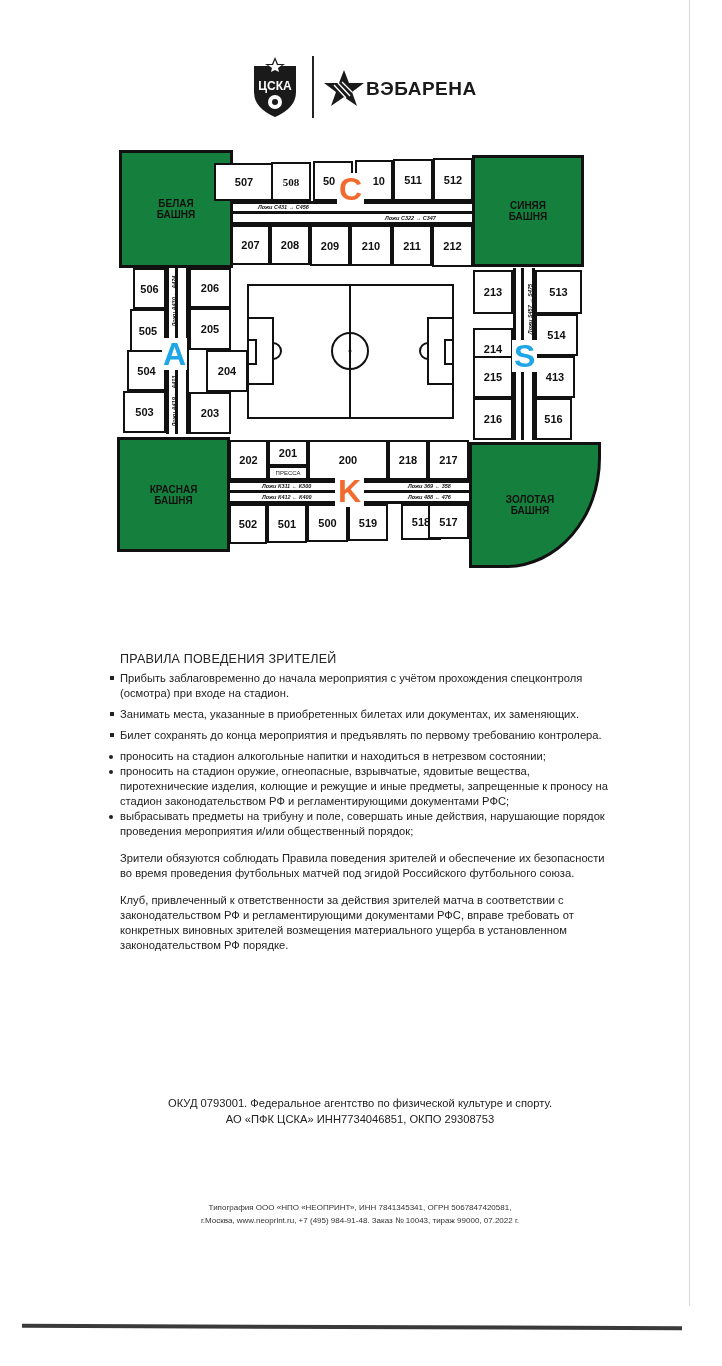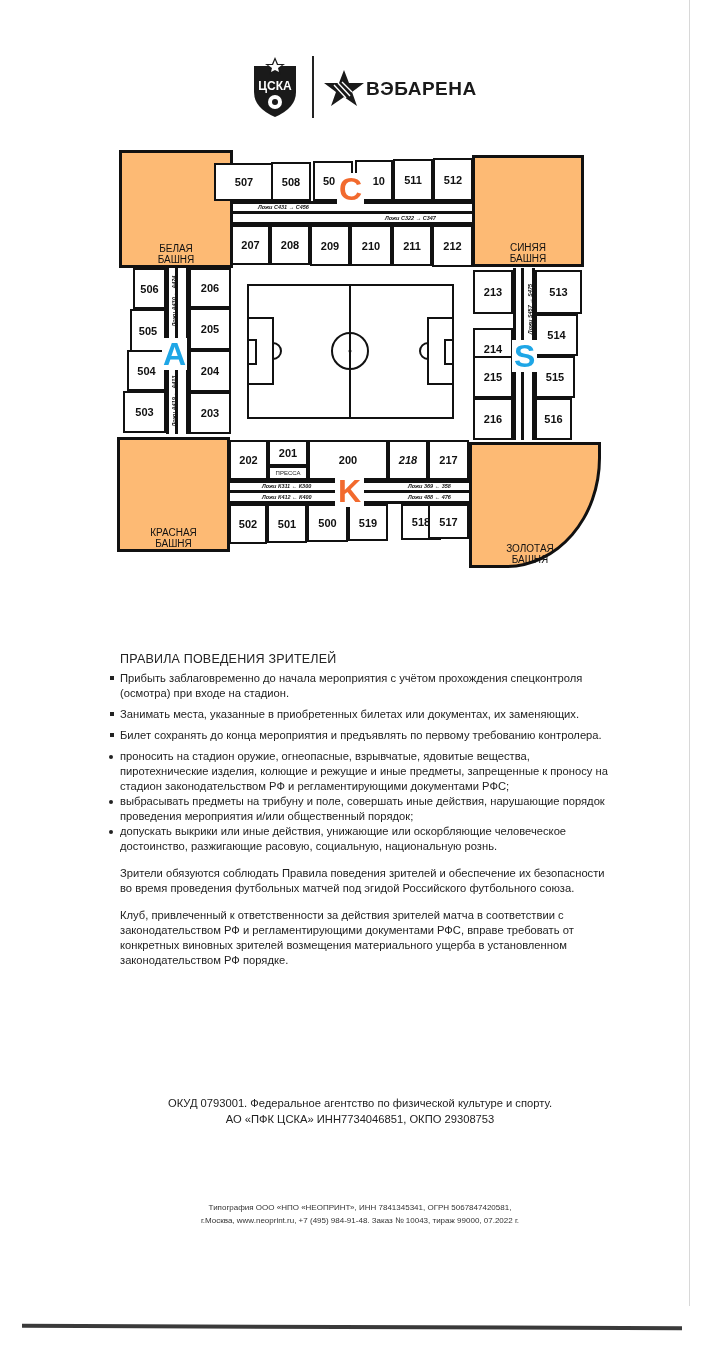--- a/index.html
+++ b/index.html
@@ -9,21 +9,21 @@
 
   
   .logos { position:absolute; left:250px; top:56px; width:230px; height:68px; }
   .cska-logo { position:absolute; left:0; top:0; width:50px; height:62px; }
   .logo-divider { position:absolute; left:62px; top:0; width:2px; height:62px; background:#222; }
   .veb-logo { position:absolute; left:74px; top:14px; width:40px; height:36px; }
   .veb-text { position:absolute; left:116px; top:22px; font-size:19px; font-weight:bold; letter-spacing:0.5px; color:#1a1a1a; }
 
   
   .stadium { position:absolute; left:0; top:0; width:722px; height:600px; }
-  .tower { position:absolute; border:3px solid #111; background:#fdba74; box-sizing:border-box; display:flex; align-items:flex-end; justify-content:center; text-align:center; font-size:10px; font-weight:normal; line-height:11px; color:#111; }
+  .tower { position:absolute; border:3px solid #111; background:#15803d; box-sizing:border-box; display:flex; align-items:center; justify-content:center; text-align:center; font-size:10px; font-weight:bold; line-height:11px; color:#111; }
   .sector { position:absolute; border:2.5px solid #111; background:#fff; box-sizing:border-box; display:flex; align-items:center; justify-content:center; font-size:11px; font-weight:bold; color:#111; }
   .lane { position:absolute; background:#111; }
   .lane-label { position:absolute; font-size:5.5px; font-style:italic; font-weight:bold; color:#111; white-space:nowrap; }
   .stand-letter { position:absolute; font-size:32px; font-weight:bold; line-height:32px; }
   .press { position:absolute; border:2px solid #111; box-sizing:border-box; background:#fff; font-size:6px; display:flex; align-items:center; justify-content:center; }
 
   
   .rules { position:absolute; left:108px; top:652px; width:505px; font-size:11.2px; line-height:15px; color:#222; }
   .rules h2 { font-size:12.5px; font-weight:normal; margin:0 0 4px 12px; letter-spacing:0.2px; }
   .rules ul { list-style:none; margin:0; padding:0; }
@@ -68,21 +68,21 @@
       <span style="width:60px;">СИНЯЯ БАШНЯ</span>
     </div>
   <div class="tower" style="left:117px;top:437px;width:113px;height:115px;">
       <span style="width:60px;">КРАСНАЯ БАШНЯ</span>
     </div>
   <div class="tower" style="left:469px;top:442px;width:132px;height:126px;border-bottom-right-radius:95px 110px;">
       <span style="width:60px;margin-left:-10px;">ЗОЛОТАЯ БАШНЯ</span>
     </div>
 
   <div class="sector" style="left:214px;top:163px;width:60px;height:38px;">507</div>
-  <div class="sector" style="left:271px;top:162px;width:40px;height:39px;">508</div>
+  <div class="sector" style="left:271px;top:162px;width:40px;height:39px;font-family:Liberation Serif, serif;">508</div>
   <div class="sector" style="left:313px;top:161px;width:40px;height:40px;justify-content:flex-start;padding-left:8px;">50</div>
   <div class="sector" style="left:355px;top:160px;width:38px;height:41px;justify-content:flex-end;padding-right:6px;">10</div>
   <div class="sector" style="left:393px;top:159px;width:40px;height:42px;">511</div>
   <div class="sector" style="left:433px;top:158px;width:40px;height:43px;">512</div>
 
   <div class="lane" style="left:231px;top:201px;width:242px;height:3px;"></div>
   <div class="lane-label" style="left:258px;top:204px;">Ложи С431 → С456</div>
   <div class="lane" style="left:231px;top:211px;width:242px;height:3px;"></div>
   <div class="lane-label" style="left:385px;top:215px;">Ложи С322 → С347</div>
   <div class="lane" style="left:231px;top:222px;width:242px;height:3px;"></div>
@@ -99,21 +99,21 @@
   <div class="sector" style="left:130px;top:309px;width:36px;height:43px;">505</div>
   <div class="sector" style="left:127px;top:350px;width:39px;height:41px;">504</div>
   <div class="sector" style="left:123px;top:391px;width:43px;height:42px;">503</div>
   <div class="lane" style="left:166px;top:268px;width:3px;height:166px;"></div>
   <div class="lane" style="left:175px;top:268px;width:3px;height:166px;"></div>
   <div class="lane" style="left:186px;top:268px;width:3px;height:166px;"></div>
   <div class="lane-label" style="left:149px;top:298px;transform:rotate(-90deg);">Ложи А430 ← А424</div>
   <div class="lane-label" style="left:149px;top:398px;transform:rotate(-90deg);">Ложи А419 ← А413</div>
   <div class="sector" style="left:189px;top:268px;width:42px;height:40px;">206</div>
   <div class="sector" style="left:189px;top:308px;width:42px;height:42px;">205</div>
-  <div class="sector" style="left:189px;top:350px;width:42px;height:42px;">204</div>
+  <div class="sector" style="left:206px;top:350px;width:42px;height:42px;">204</div>
   <div class="sector" style="left:189px;top:392px;width:42px;height:42px;">203</div>
   <div class="stand-letter" style="left:162px;top:338px;color:#1ea6e6;background:#fff;padding:0 1px;">A</div>
 
   <svg style="position:absolute;left:240px;top:280px;" width="222" height="146" viewBox="0 0 222 146">
     <rect x="8" y="5" width="205" height="133" fill="#fff" stroke="#111" stroke-width="2"></rect>
     <line x1="110" y1="5" x2="110" y2="138" stroke="#111" stroke-width="2"></line>
     <circle cx="110" cy="71" r="18" fill="none" stroke="#111" stroke-width="2"></circle>
     <circle cx="110" cy="71" r="1.5" fill="#111"></circle>
     <rect x="8" y="38" width="25" height="66" fill="none" stroke="#111" stroke-width="2"></rect>
     <rect x="8" y="60" width="8" height="24" fill="none" stroke="#111" stroke-width="2"></rect>
@@ -126,29 +126,29 @@
   <div class="sector" style="left:473px;top:270px;width:40px;height:44px;">213</div>
   <div class="sector" style="left:473px;top:328px;width:40px;height:42px;">214</div>
   <div class="sector" style="left:473px;top:356px;width:40px;height:42px;">215</div>
   <div class="sector" style="left:473px;top:398px;width:40px;height:42px;">216</div>
   <div class="lane" style="left:513px;top:268px;width:3px;height:172px;"></div>
   <div class="lane" style="left:521px;top:268px;width:3px;height:172px;"></div>
   <div class="lane" style="left:532px;top:268px;width:3px;height:172px;"></div>
   <div class="lane-label" style="left:505px;top:306px;transform:rotate(-90deg);">Ложи S457 → S475</div>
   <div class="sector" style="left:535px;top:270px;width:47px;height:44px;">513</div>
   <div class="sector" style="left:535px;top:314px;width:43px;height:42px;">514</div>
-  <div class="sector" style="left:535px;top:356px;width:40px;height:42px;">515</div>
+  <div class="sector" style="left:535px;top:356px;width:40px;height:42px;">413</div>
   <div class="sector" style="left:535px;top:398px;width:37px;height:42px;">516</div>
   <div class="stand-letter" style="left:512px;top:340px;color:#1ea6e6;background:#fff;padding:0 2px;">S</div>
 
   <div class="sector" style="left:229px;top:440px;width:39px;height:40px;">202</div>
   <div class="sector" style="left:268px;top:440px;width:40px;height:26px;">201</div>
   <div class="press" style="left:268px;top:466px;width:40px;height:14px;">ПРЕССА</div>
   <div class="sector" style="left:308px;top:440px;width:80px;height:40px;">200</div>
-  <div class="sector" style="left:388px;top:440px;width:40px;height:40px;font-style:italic;">218</div>
+  <div class="sector" style="left:388px;top:440px;width:40px;height:40px;">218</div>
   <div class="sector" style="left:428px;top:440px;width:41px;height:40px;">217</div>
 
   <div class="lane" style="left:229px;top:480px;width:240px;height:3px;"></div>
   <div class="lane-label" style="left:262px;top:483px;">Ложи К311 ← К300</div>
   <div class="lane-label" style="left:408px;top:483px;">Ложи 369 ← 358</div>
   <div class="lane" style="left:229px;top:490px;width:240px;height:3px;"></div>
   <div class="lane-label" style="left:262px;top:494px;">Ложи К412 ← К400</div>
   <div class="lane-label" style="left:408px;top:494px;">Ложи 488 ← 476</div>
   <div class="lane" style="left:229px;top:501px;width:240px;height:3px;"></div>
 
@@ -162,23 +162,23 @@
 </div>
 
 <div class="rules">
   <h2>ПРАВИЛА ПОВЕДЕНИЯ ЗРИТЕЛЕЙ</h2>
   <ul class="sq-list">
     <li>Прибыть заблаговременно до начала мероприятия с учётом прохождения спецконтроля (осмотра) при входе на стадион.</li>
     <li>Занимать места, указанные в приобретенных билетах или документах, их заменяющих.</li>
     <li>Билет сохранять до конца мероприятия и предъявлять по первому требованию контролера.</li>
   </ul>
   <ul class="dot-list" style="margin-bottom:12px;">
+    <li>проносить на стадион алкогольные напитки и находиться в нетрезвом состоянии;</li>
     <li>проносить на стадион оружие, огнеопасные, взрывчатые, ядовитые вещества, пиротехнические изделия, колющие и режущие и иные предметы, запрещенные к проносу на стадион законодательством РФ и регламентирующими документами РФС;</li>
     <li>выбрасывать предметы на трибуну и поле, совершать иные действия, нарушающие порядок проведения мероприятия и/или общественный порядок;</li>
-    <li>допускать выкрики или иные действия, унижающие или оскорбляющие человеческое достоинство, разжигающие расовую, социальную, национальную рознь.</li>
   </ul>
   <p class="para">Зрители обязуются соблюдать Правила поведения зрителей и обеспечение их безопасности во время проведения футбольных матчей под эгидой Российского футбольного союза.</p>
   <p class="para">Клуб, привлеченный к ответственности за действия зрителей матча в соответствии с законодательством РФ и регламентирующими документами РФС, вправе требовать от конкретных виновных зрителей возмещения материального ущерба в установленном законодательством РФ порядке.</p>
 </div>
 
 <div class="approval">
   <div>ОКУД 0793001. Федеральное агентство по физической культуре и спорту.</div>
   <div>АО «ПФК ЦСКА» ИНН7734046851,  ОКПО 29308753</div>
 </div>
 

